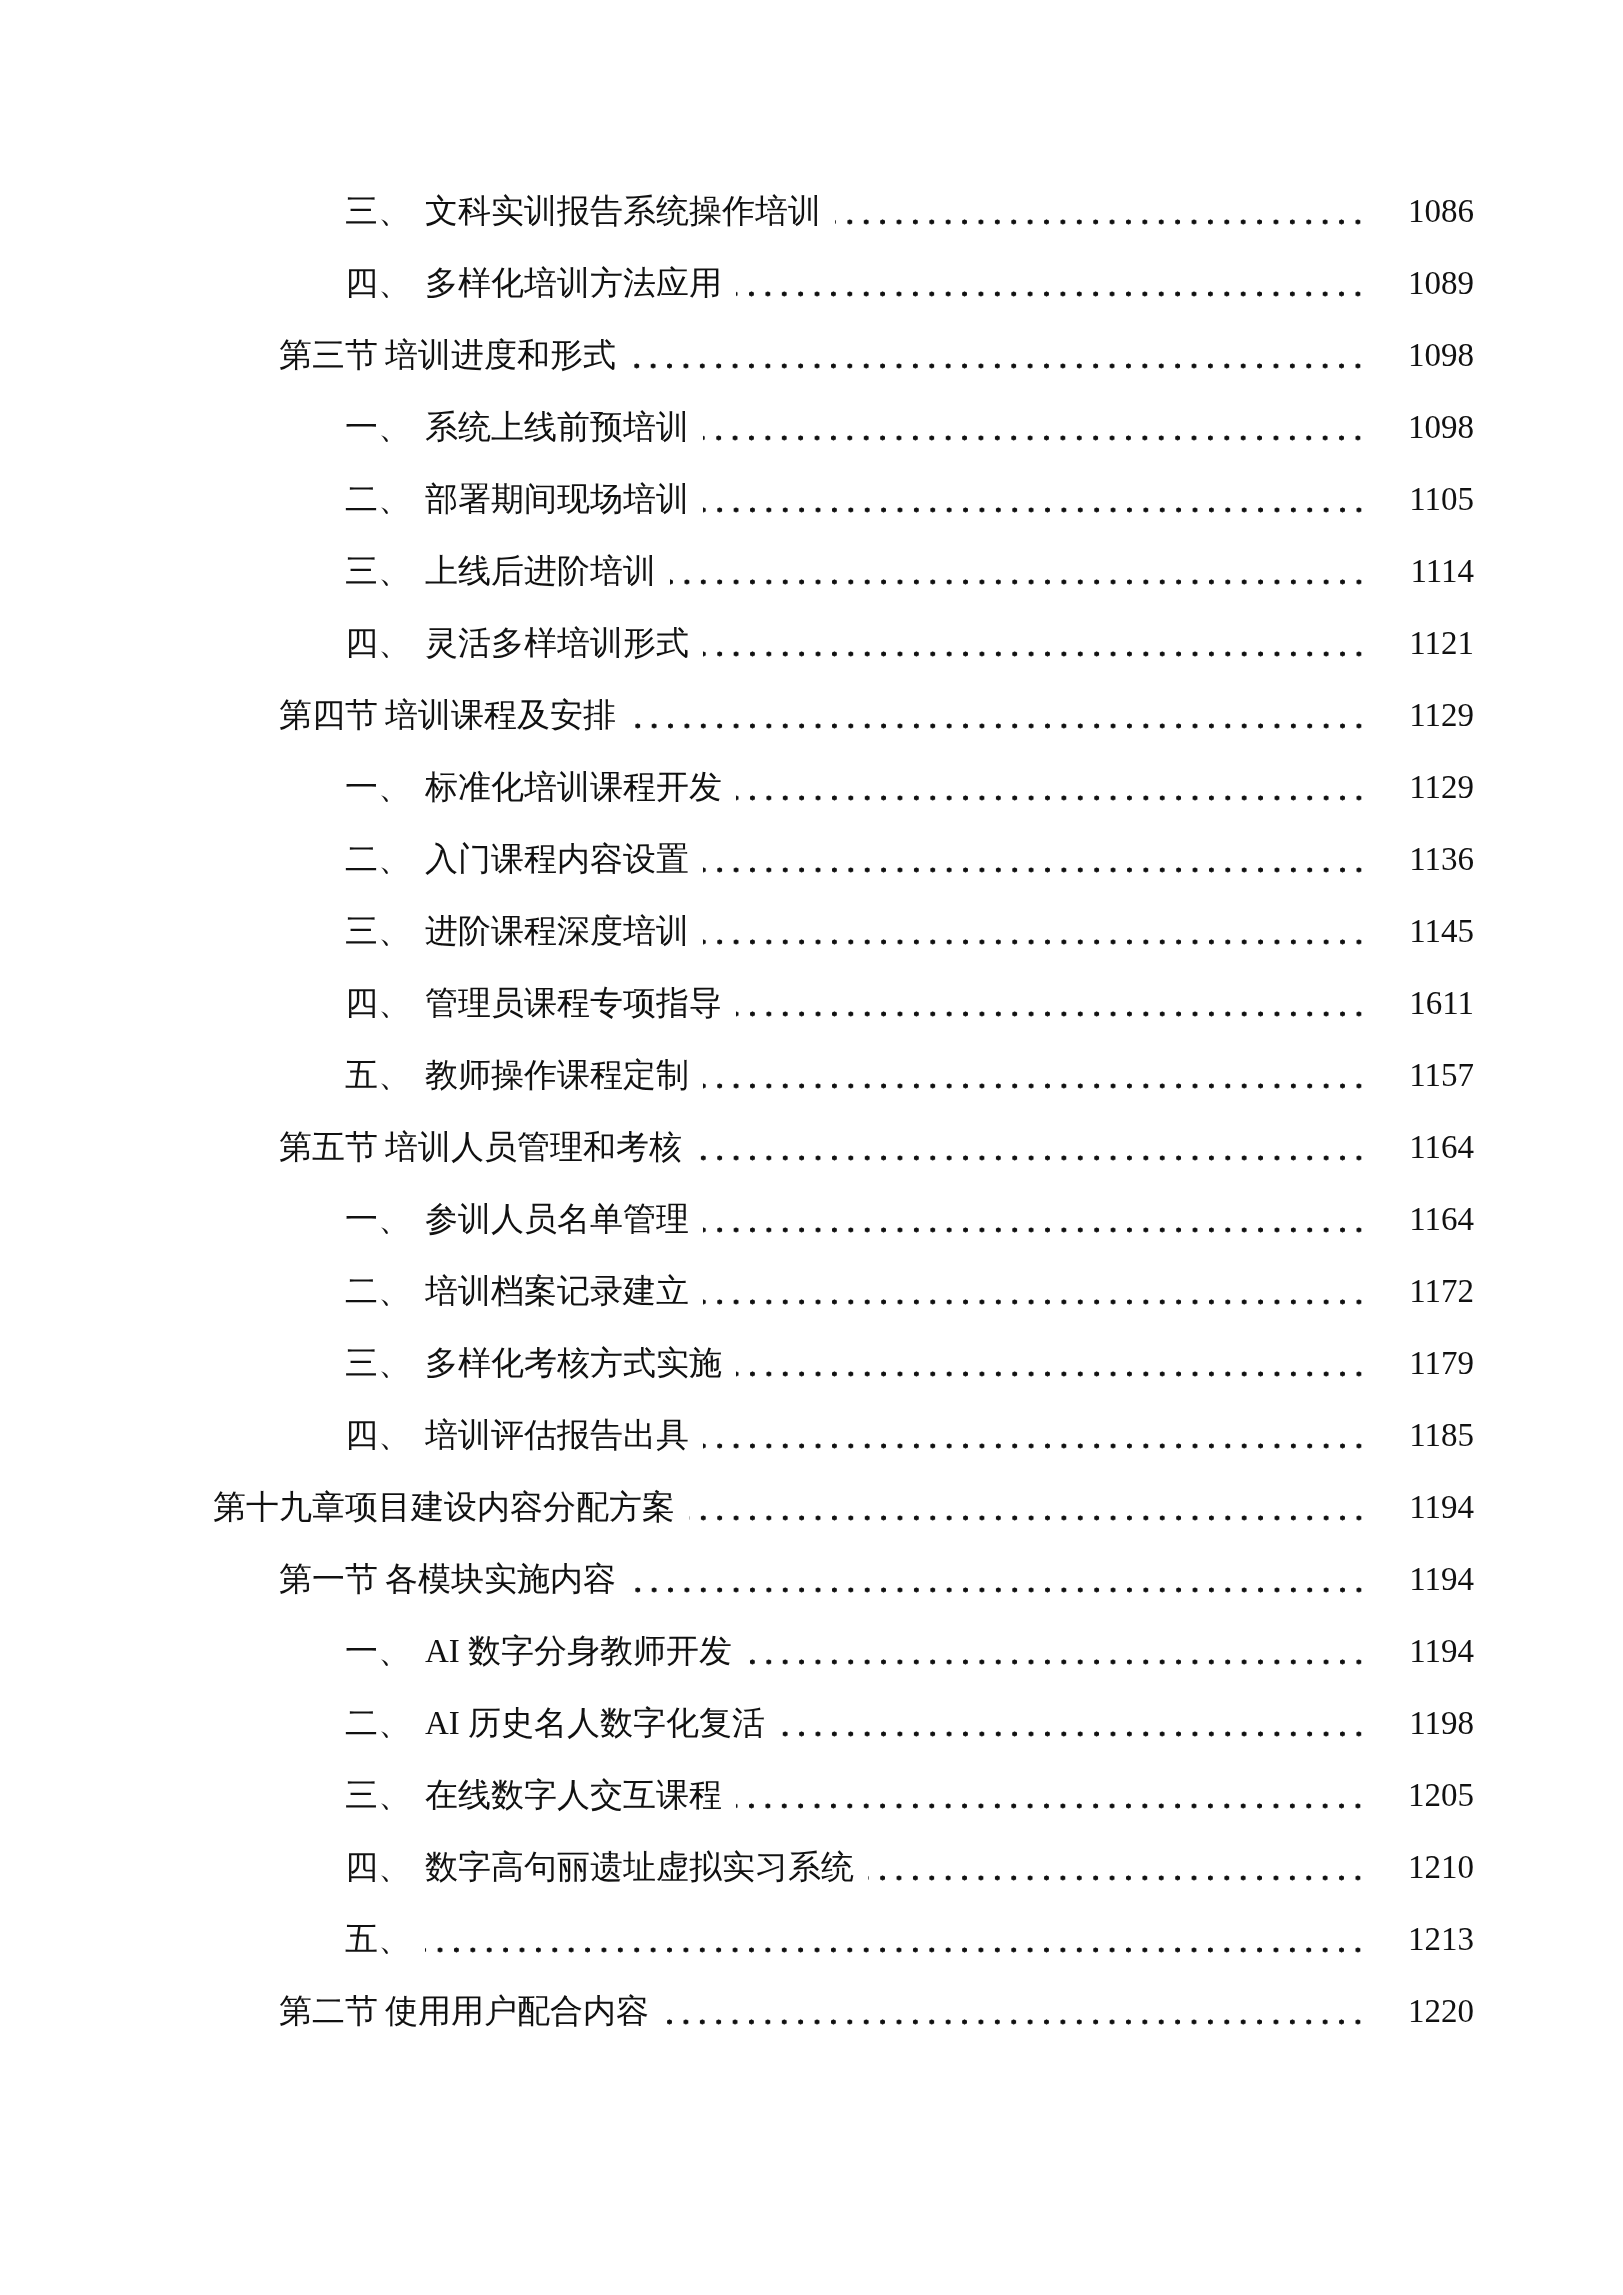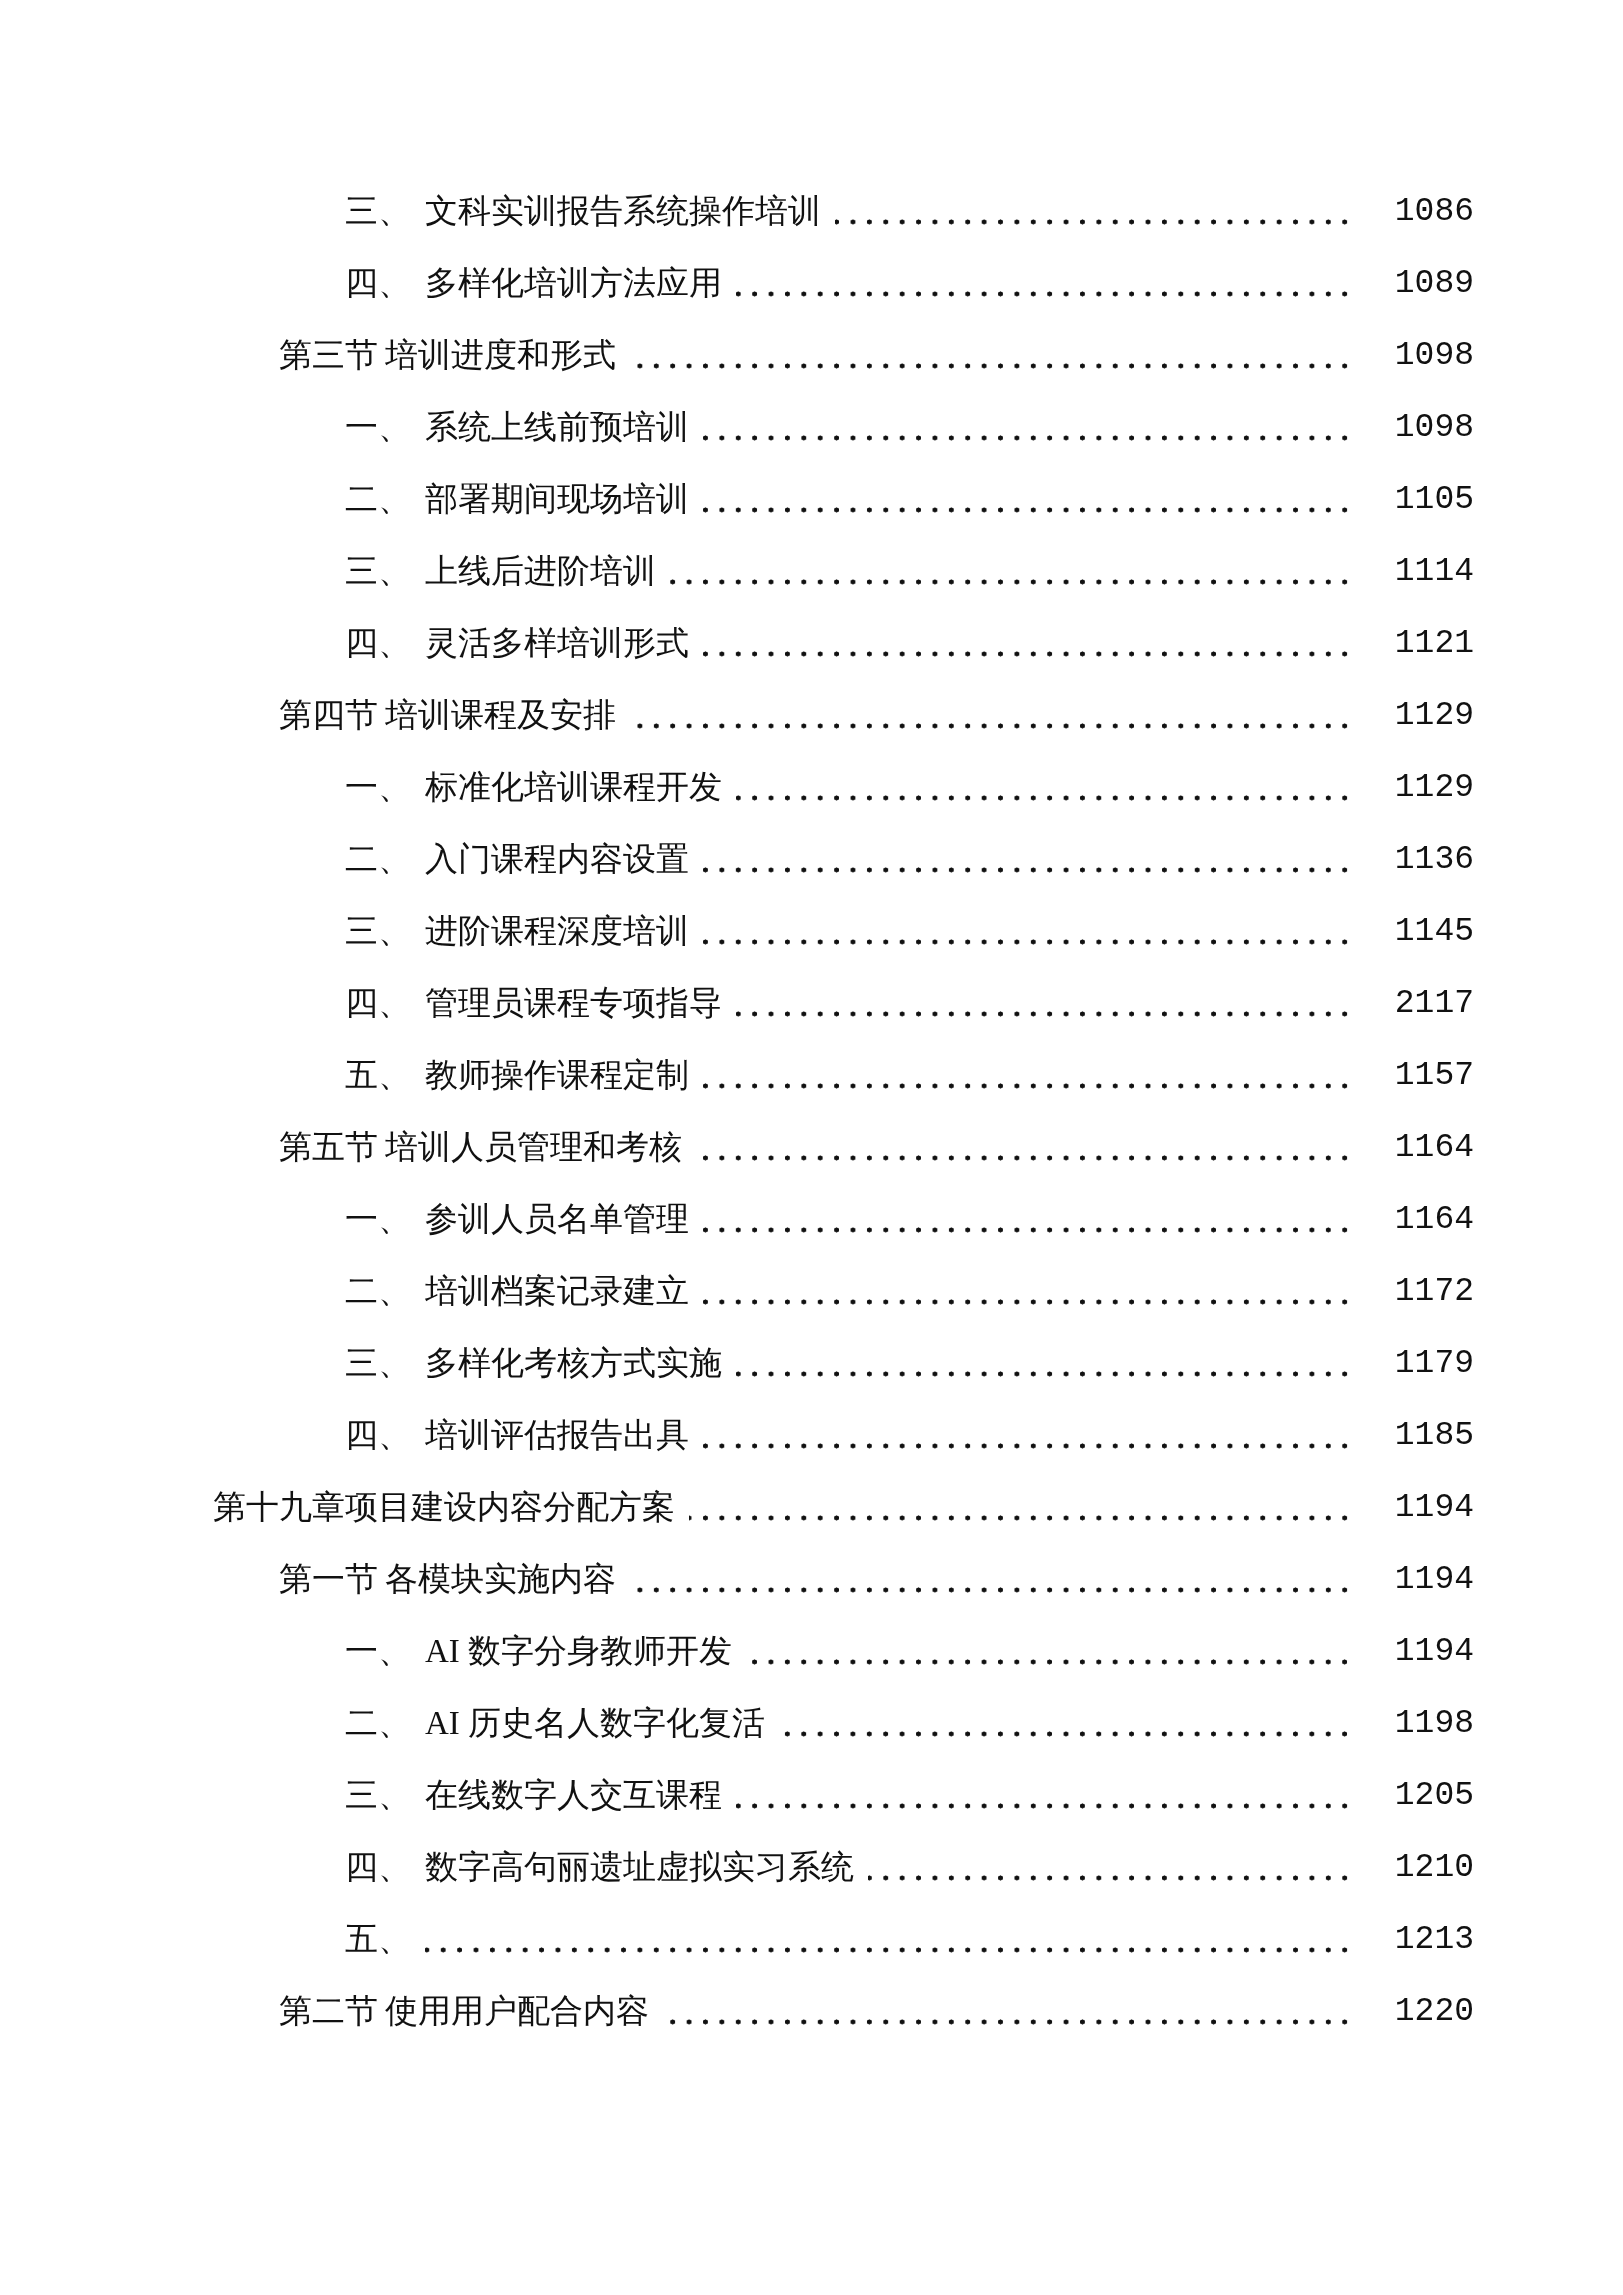--- a/index.html
+++ b/index.html
@@ -41,21 +41,21 @@
     margin: 0 27.5px 21.6px 14.4px;
     background-image: radial-gradient(circle, var(--ink, #111111) 2.3px, transparent 2.7px);
     background-size: 16.4px 7.9px;
     background-repeat: repeat-x;
     background-position: right center;
   }
   .toc-row .page-num {
     flex: 0 0 auto;
     min-width: 65px;
     text-align: right;
-    font-family: Liberation Mono, monospace;
+    font-family: Liberation Serif, serif;
     margin-left: 14px;
   }
   
   .toc-row.level-chapter { padding-left: 213px; justify-content: center; }
   .toc-row.level-section { padding-left: 279px; }
   .toc-row.level-item    { padding-left: 345px; }
   
   .toc-row.level-chapter .title { }
   .toc-row.level-section .title { margin-left: 7px; }
   .toc-row.level-item    .title { margin-left: 14px; }
@@ -128,21 +128,21 @@
       <div class="toc-row level-item">
     <span class="num">三、</span>
     <span class="title">进阶课程深度培训</span>
     <span class="leader"></span>
     <span class="page-num">1145</span>
   </div>
       <div class="toc-row level-item">
     <span class="num">四、</span>
     <span class="title">管理员课程专项指导</span>
     <span class="leader"></span>
-    <span class="page-num">2117</span>
+    <span class="page-num">1611</span>
   </div>
       <div class="toc-row level-item">
     <span class="num">五、</span>
     <span class="title">教师操作课程定制</span>
     <span class="leader"></span>
     <span class="page-num">1157</span>
   </div>
       <div class="toc-row level-section">
     <span class="num">第五节</span>
     <span class="title">培训人员管理和考核</span>

